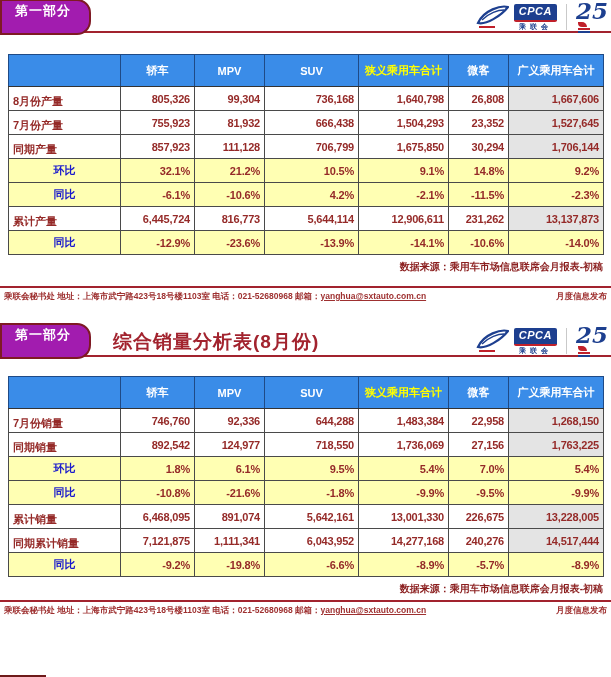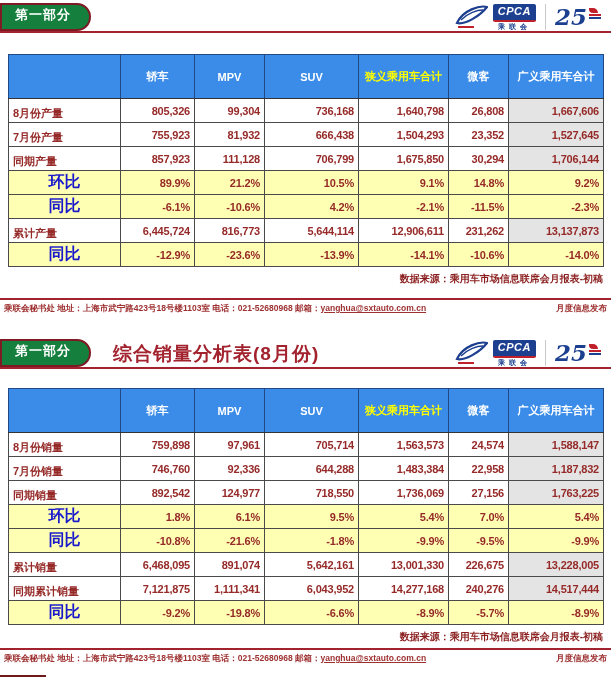--- a/index.html
+++ b/index.html
@@ -11,42 +11,42 @@
   }
   .page { padding-top: 5px; }
 
   
   .sec-header {
     display: flex; align-items: center;
     height: 28px; border-bottom: 2px solid #a2232e;
     padding-bottom: 2px;
   }
   .badge {
-    background: #15803d; color: #fff;
+    background: #a21caf; color: #fff;
     border: 2px solid #7e1a24;
     font-weight: bold; font-size: 13px;
-    padding: 3px 18px 8px 13px;
+    padding: 3px 18px 16px 13px;
     border-radius: 0 14px 14px 0;
     letter-spacing: 1px; line-height: 1;
   }
   .sec-title {
     color: #a2232e; font-weight: bold; font-size: 19px;
     margin-left: 22px; letter-spacing: 1px; line-height: 1;
   }
-  .logos { margin-left: auto; display: flex; align-items: center; gap: 5px; padding-right: 10px; }
+  .logos { margin-left: auto; display: flex; align-items: center; gap: 5px; padding-right: 3px; }
   .swoosh svg { display: block; }
   .cpca-box-wrap { display: flex; flex-direction: column; align-items: center; line-height: 1; }
   .cpca-box {
     background: #1d3f8f; color: #fff; font-style: italic; font-weight: bold;
     font-size: 11px; padding: 2px 5px 3px 5px; border-radius: 2px;
     border-bottom: 2px solid #c0202a; letter-spacing: .5px; line-height: 1;
   }
   .cpca-name { color: #1d3f8f; font-size: 7px; font-weight: bold; letter-spacing: 4px; margin-top: 1px; }
   .logo-divider { width: 1px; height: 26px; background: #c9c9c9; margin: 0 4px; }
-  .anniv { display: flex; align-items: flex-start; line-height: 1; }
+  .anniv { display: flex; align-items: flex-start; line-height: 1; flex-direction: column; }
   .anniv-num {
     color: #1d3f8f; font-family: "DejaVu Serif", serif;
     font-style: italic; font-weight: bold; font-size: 23px; line-height: .9;
   }
   .anniv-marks { display: flex; flex-direction: column; gap: 1px; margin: 1px 0 0 2px; }
   .anniv-flame { width: 9px; height: 5px; background: #c0202a; border-radius: 0 5px 0 4px; }
   .anniv-bar { width: 12px; height: 2px; background: #c0202a; }
   .anniv-bar.blue { background: #1d3f8f; }
 
   
@@ -54,31 +54,31 @@
     border-collapse: collapse; table-layout: fixed;
     width: 595px; margin: 0 8px;
     border: 1px solid #333;
   }
   .report th, .report td {
     border: 1px solid #4a4a4a;
     overflow: hidden; white-space: nowrap;
   }
   .report thead th {
     background: #3a8ce8; color: #ffffff;
-    font-size: 11px; font-weight: bold; height: 44px;
+    font-size: 11px; font-weight: bold; height: 32px;
     border-color: #1f4a86; border-bottom-color: #333; text-align: center;
   }
   .report thead th.hl { color: #ffff00; }
   .report tbody td { height: 24px; font-size: 11px; font-weight: bold; padding: 0 4px; }
   .report td.rowlabel {
     color: #952a28; text-align: left; vertical-align: bottom; padding-bottom: 1px;
   }
   .report td.val { color: #952a28; text-align: right; letter-spacing: -0.2px; }
   .report tr.pct td { background: #ffffb3; }
-  .report tr.pct td.rowlabel { color: #1a1acc; text-align: center; vertical-align: middle; font-size: 16px; }
+  .report tr.pct td.rowlabel { color: #1a1acc; text-align: center; vertical-align: middle; font-size: 11px; }
   .report tr.data td.lastcol { background: #e4e4e4; }
 
   
   .notes { width: 595px; margin: 6px 8px 0 8px; display: flex; flex-direction: column; align-items: flex-end; }
   .notes-inner { text-align: left; }
   .note-line { color: #8b1f1f; font-weight: bold; font-size: 10px; line-height: 12px; margin-left: 36px; }
   .footer {
     border-top: 2px solid #a2232e;
     margin-top: 13px; padding: 3px 4px 0 4px;
     display: flex; align-items: flex-start;
@@ -169,21 +169,21 @@
               <td class="rowlabel">同期产量</td>
               <td class="val">857,923</td>
               <td class="val">111,128</td>
               <td class="val">706,799</td>
               <td class="val">1,675,850</td>
               <td class="val">30,294</td>
               <td class="val lastcol">1,706,144</td>
             </tr>
             <tr class="pct">
               <td class="rowlabel">环比</td>
-              <td class="val">89.9%</td>
+              <td class="val">32.1%</td>
               <td class="val">21.2%</td>
               <td class="val">10.5%</td>
               <td class="val">9.1%</td>
               <td class="val">14.8%</td>
               <td class="val lastcol">9.2%</td>
             </tr>
             <tr class="pct">
               <td class="rowlabel">同比</td>
               <td class="val">-6.1%</td>
               <td class="val">-10.6%</td>
@@ -271,36 +271,27 @@
               <th>轿车</th>
               <th>MPV</th>
               <th>SUV</th>
               <th class="hl">狭义乘用车合计</th>
               <th>微客</th>
               <th>广义乘用车合计</th>
             </tr>
           </thead>
         <tbody>
             <tr class="data">
-              <td class="rowlabel">8月份销量</td>
-              <td class="val">759,898</td>
-              <td class="val">97,961</td>
-              <td class="val">705,714</td>
-              <td class="val">1,563,573</td>
-              <td class="val">24,574</td>
-              <td class="val lastcol">1,588,147</td>
-            </tr>
-            <tr class="data">
               <td class="rowlabel">7月份销量</td>
               <td class="val">746,760</td>
               <td class="val">92,336</td>
               <td class="val">644,288</td>
               <td class="val">1,483,384</td>
               <td class="val">22,958</td>
-              <td class="val lastcol">1,187,832</td>
+              <td class="val lastcol">1,268,150</td>
             </tr>
             <tr class="data">
               <td class="rowlabel">同期销量</td>
               <td class="val">892,542</td>
               <td class="val">124,977</td>
               <td class="val">718,550</td>
               <td class="val">1,736,069</td>
               <td class="val">27,156</td>
               <td class="val lastcol">1,763,225</td>
             </tr>

